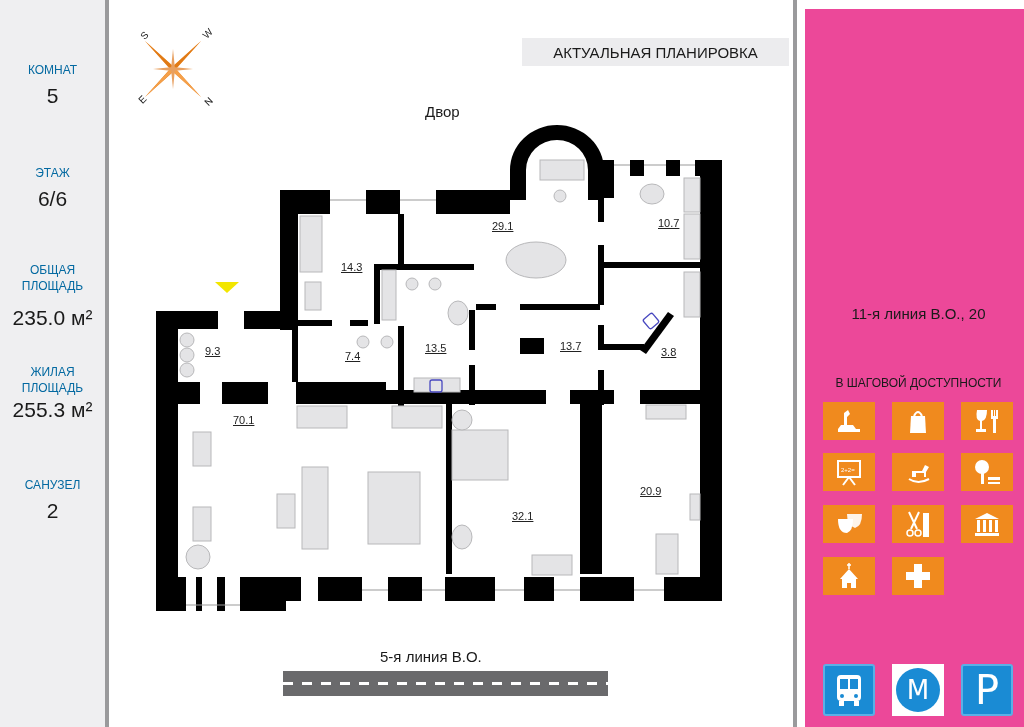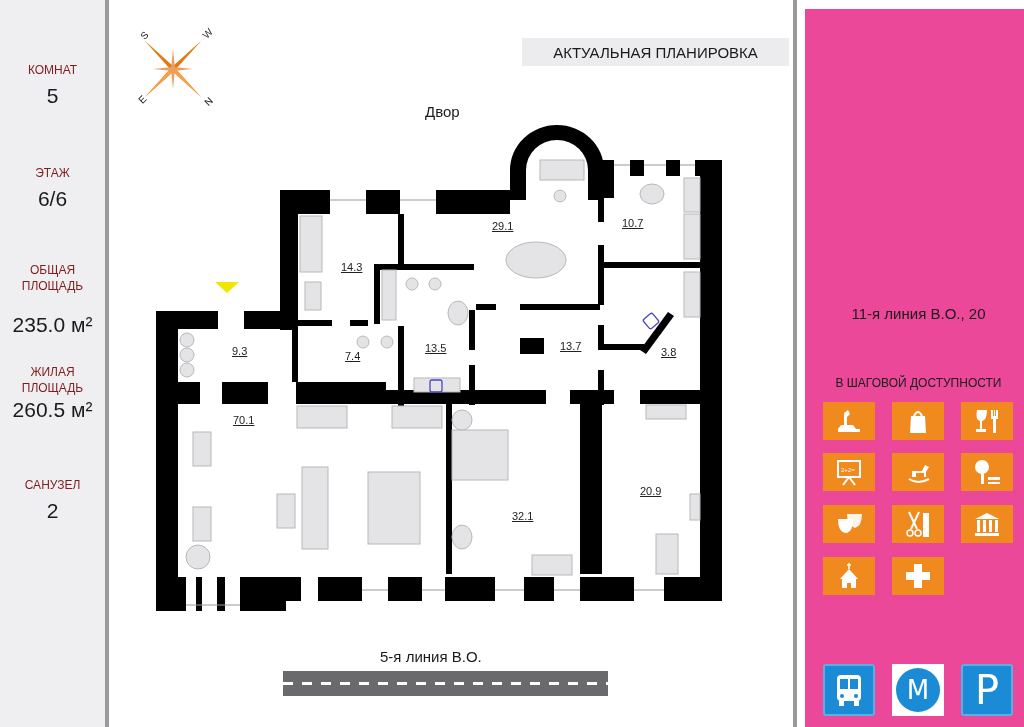--- a/index.html
+++ b/index.html
@@ -3,21 +3,21 @@
 <meta charset="utf-8">
 <style>
   * { box-sizing: border-box; margin: 0; padding: 0; }
   html, body { width: 1024px; height: 727px; overflow: hidden; background: #ffffff; }
   body { position: relative; font-family: "Liberation Sans", sans-serif; color: #1a1a1a; }
 
   
   .left-panel { position: absolute; left: 0; top: 0; width: 105px; height: 727px; background: #efeff1; }
   .left-divider { position: absolute; left: 105px; top: 0; width: 4px; height: 727px; background: #9a9a9c; }
   .stat { position: absolute; left: 0; width: 105px; text-align: center; }
-  .stat-label { font-size: 12px; color: #7f1d1d; line-height: 16px; text-transform: uppercase; }
+  .stat-label { font-size: 12px; color: #0369a1; line-height: 16px; text-transform: uppercase; }
   .stat-value { font-size: 21px; color: #1a1a1a; margin-top: 6px; }
 
   
   .right-panel { position: absolute; left: 797px; top: 9px; width: 227px; height: 727px; background: #ec4899; margin-left: 8px; }
   .right-divider { position: absolute; left: 793px; top: 0; width: 4px; height: 727px; background: #9a9a9c; }
   .address { position: absolute; left: 0; top: 296px; width: 227px; text-align: center; font-size: 15px; }
   .nearby-title { position: absolute; left: 0; top: 367px; width: 227px; text-align: center; font-size: 12px; letter-spacing: 0; }
   .poi { position: absolute; width: 52px; height: 38px; background: #f08a1e; display: flex; align-items: center; justify-content: center; }
   .poi svg { width: 34px; height: 30px; }
   .transport { position: absolute; width: 52px; height: 52px; display: flex; align-items: center; justify-content: center; }
@@ -51,26 +51,26 @@
     <div class="stat-label">КОМНАТ</div>
     <div class="stat-value">5</div>
   </div>
   <div class="stat" style="top:165px">
     <div class="stat-label">ЭТАЖ</div>
     <div class="stat-value">6/6</div>
   </div>
   <div class="stat" style="top:262px">
     <div class="stat-label">ОБЩАЯ</div>
     <div class="stat-label">ПЛОЩАДЬ</div>
-    <div class="stat-value" style="margin-top:19px">235.0 м²</div>
+    <div class="stat-value" style="margin-top:12px">235.0 м²</div>
   </div>
   <div class="stat" style="top:364px">
     <div class="stat-label">ЖИЛАЯ</div>
     <div class="stat-label">ПЛОЩАДЬ</div>
-    <div class="stat-value" style="margin-top:2px">260.5 м²</div>
+    <div class="stat-value" style="margin-top:2px">255.3 м²</div>
   </div>
   <div class="stat" style="top:477px">
     <div class="stat-label">САНУЗЕЛ</div>
     <div class="stat-value">2</div>
   </div>
 </div>
 <div class="left-divider"></div>
 
 <div class="compass">
   <svg width="90" height="84" viewBox="0 0 90 84">
@@ -217,22 +217,22 @@
   <polygon points="215,282 239,282 227,293" fill="#f2e600"></polygon>
 
   <g fill="none" stroke="#4848c0" stroke-width="1.3">
     <rect x="430" y="380" width="12" height="12" rx="2"></rect>
     <rect x="645" y="315" width="12" height="12" rx="2" transform="rotate(-40 651 321)"></rect>
   </g>
 </svg>
 
 <div class="room-label" style="left:341px;top:261px">14.3</div>
 <div class="room-label" style="left:492px;top:220px">29.1</div>
-<div class="room-label" style="left:622px;top:217px">10.7</div>
-<div class="room-label" style="left:232px;top:345px">9.3</div>
+<div class="room-label" style="left:658px;top:217px">10.7</div>
+<div class="room-label" style="left:205px;top:345px">9.3</div>
 <div class="room-label" style="left:345px;top:350px">7.4</div>
 <div class="room-label" style="left:425px;top:342px">13.5</div>
 <div class="room-label" style="left:560px;top:340px">13.7</div>
 <div class="room-label" style="left:661px;top:346px">3.8</div>
 <div class="room-label" style="left:233px;top:414px">70.1</div>
 <div class="room-label" style="left:512px;top:510px">32.1</div>
 <div class="room-label" style="left:640px;top:485px">20.9</div>
 
 <div class="street-label">5-я линия В.О.</div>
 <div class="road">

